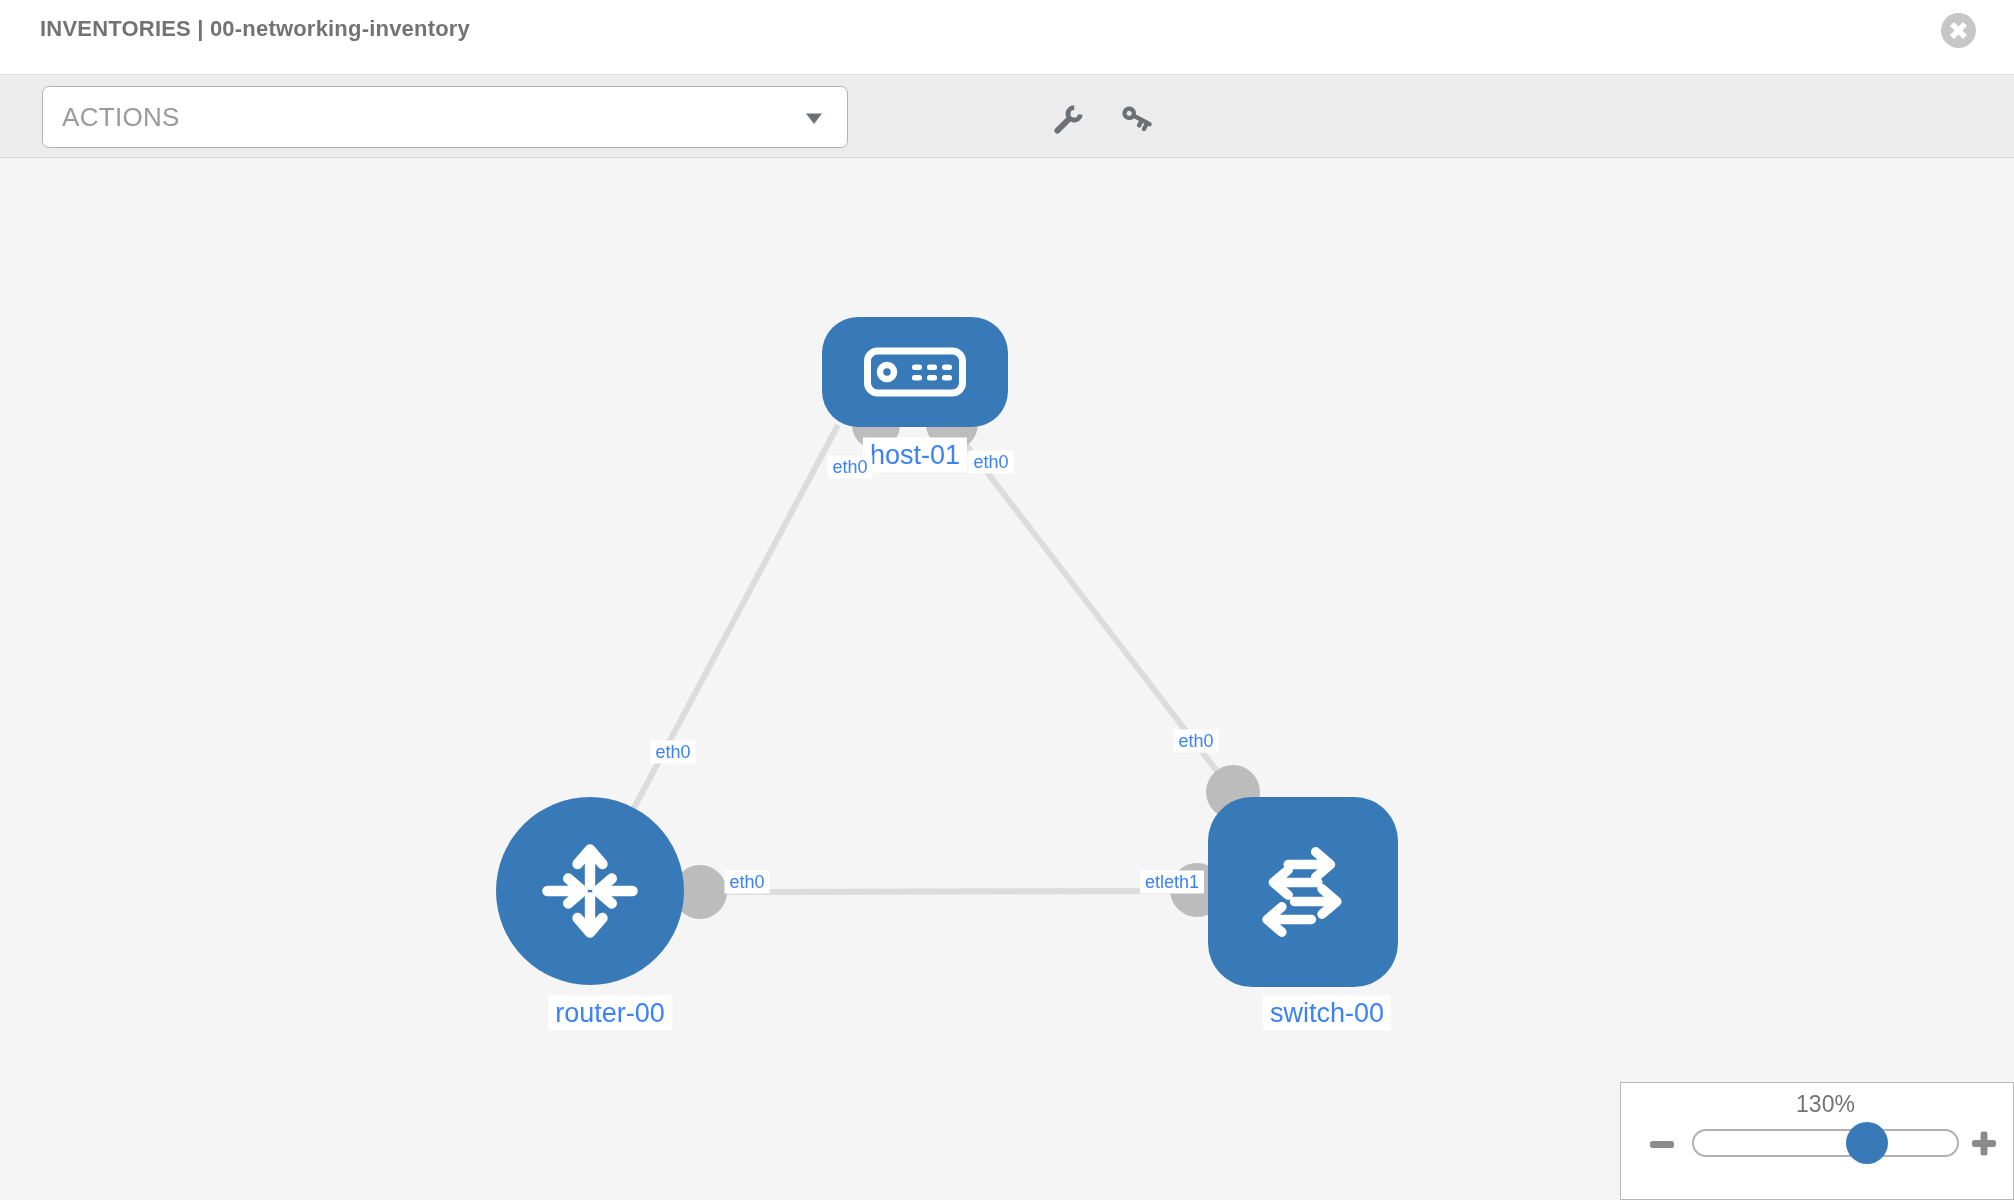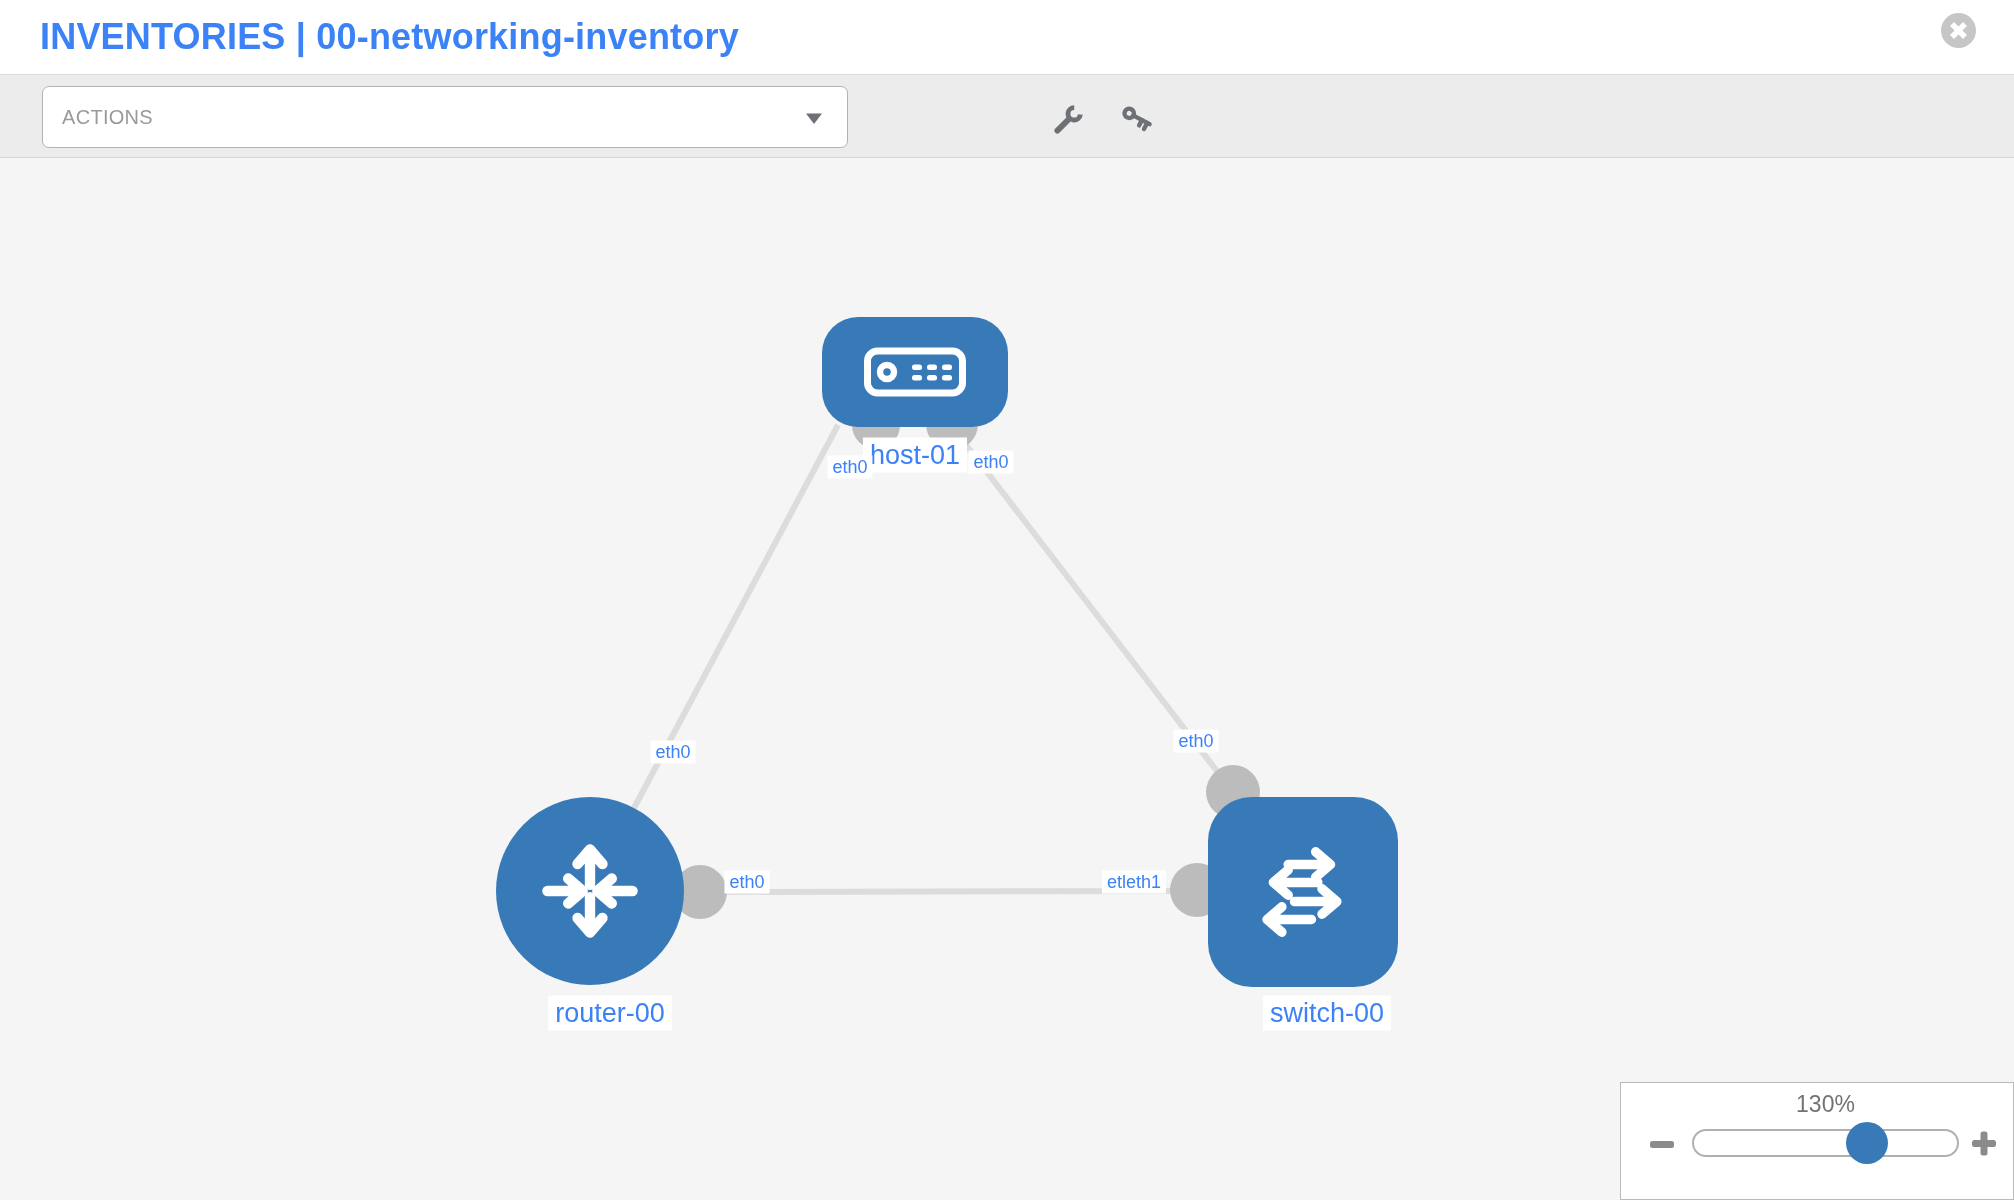--- a/index.html
+++ b/index.html
@@ -2,33 +2,33 @@
 <html><head>
 <meta charset="utf-8">
 <style>
   * { margin:0; padding:0; box-sizing:border-box; }
   html,body { width:2014px; height:1200px; overflow:hidden;
     font-family:"Liberation Sans","DejaVu Sans",sans-serif; background:#f5f5f5; }
 
   
   .header { position:absolute; left:0; top:0; width:2014px; height:74px;
     background:#ffffff; }
-  .page-title { position:absolute; left:40px; top:16px; font-size:36px;
-    font-weight:700; color:#3b82f6; letter-spacing:0.2px; }
+  .page-title { position:absolute; left:40px; top:16px; font-size:22px;
+    font-weight:700; color:#737373; letter-spacing:0.2px; }
   .close-btn { position:absolute; left:1941px; top:13px; width:35px; height:35px;
     border-radius:50%; background:#c6c6c6; cursor:pointer;
     display:flex; align-items:center; justify-content:center; }
 
   
   .toolbar { position:absolute; left:0; top:74px; width:2014px; height:84px;
     background:#ececec; border-top:1px solid #dcdcdc; border-bottom:1px solid #d6d6d6; }
   .select { position:absolute; top:11px; height:62px; background:#ffffff;
     border:1px solid #b3b3b3; border-radius:7px; display:flex; align-items:center;
     padding:0 24px 0 19px; cursor:pointer; }
-  .select .sel-label { font-size:20px; color:#9a9a9a; letter-spacing:0.3px; }
+  .select .sel-label { font-size:26px; color:#9a9a9a; letter-spacing:0.3px; }
   .select .caret { position:absolute; right:24px; top:25px; }
   .select.actions { left:42px; width:806px; }
   .select.search  { left:1182px; width:798px; }
   .icon-btn { position:absolute; top:24px; width:44px; height:44px; border:none;
     background:transparent; cursor:pointer; display:flex; align-items:center;
     justify-content:center; }
   .icon-btn.wrench { left:1045px; }
   .icon-btn.key    { left:1114px; }
 
   
@@ -156,21 +156,21 @@
 
     <div class="lbl node-lbl" style="left:915px;  top:297px;">host-01</div>
     <div class="lbl node-lbl" style="left:610px;  top:855px;">router-00</div>
     <div class="lbl node-lbl" style="left:1303px; top:855px;margin-left:24px;">switch-00</div>
 
     <div class="lbl if-lbl" style="left:850px;  top:309px;">eth0</div>
     <div class="lbl if-lbl" style="left:991px;  top:304px;">eth0</div>
     <div class="lbl if-lbl" style="left:673px;  top:594px;">eth0</div>
     <div class="lbl if-lbl" style="left:1196px; top:583px;">eth0</div>
     <div class="lbl if-lbl" style="left:747px;  top:724px;">eth0</div>
-    <div class="lbl if-lbl" style="left:1134px; top:724px;">etleth1</div>
+    <div class="lbl if-lbl" style="left:1172px; top:724px;">etleth1</div>
   </div>
 
   <div class="zoom-panel">
     <div class="zoom-level">130%</div>
     <svg class="zoom-minus" width="26" height="26" viewBox="0 0 26 26">
       <rect x="1" y="10" width="24" height="7" rx="2.5" fill="#8b8b8b"></rect>
     </svg>
     <div class="slider-track">
       <div class="slider-thumb"></div>
     </div>

